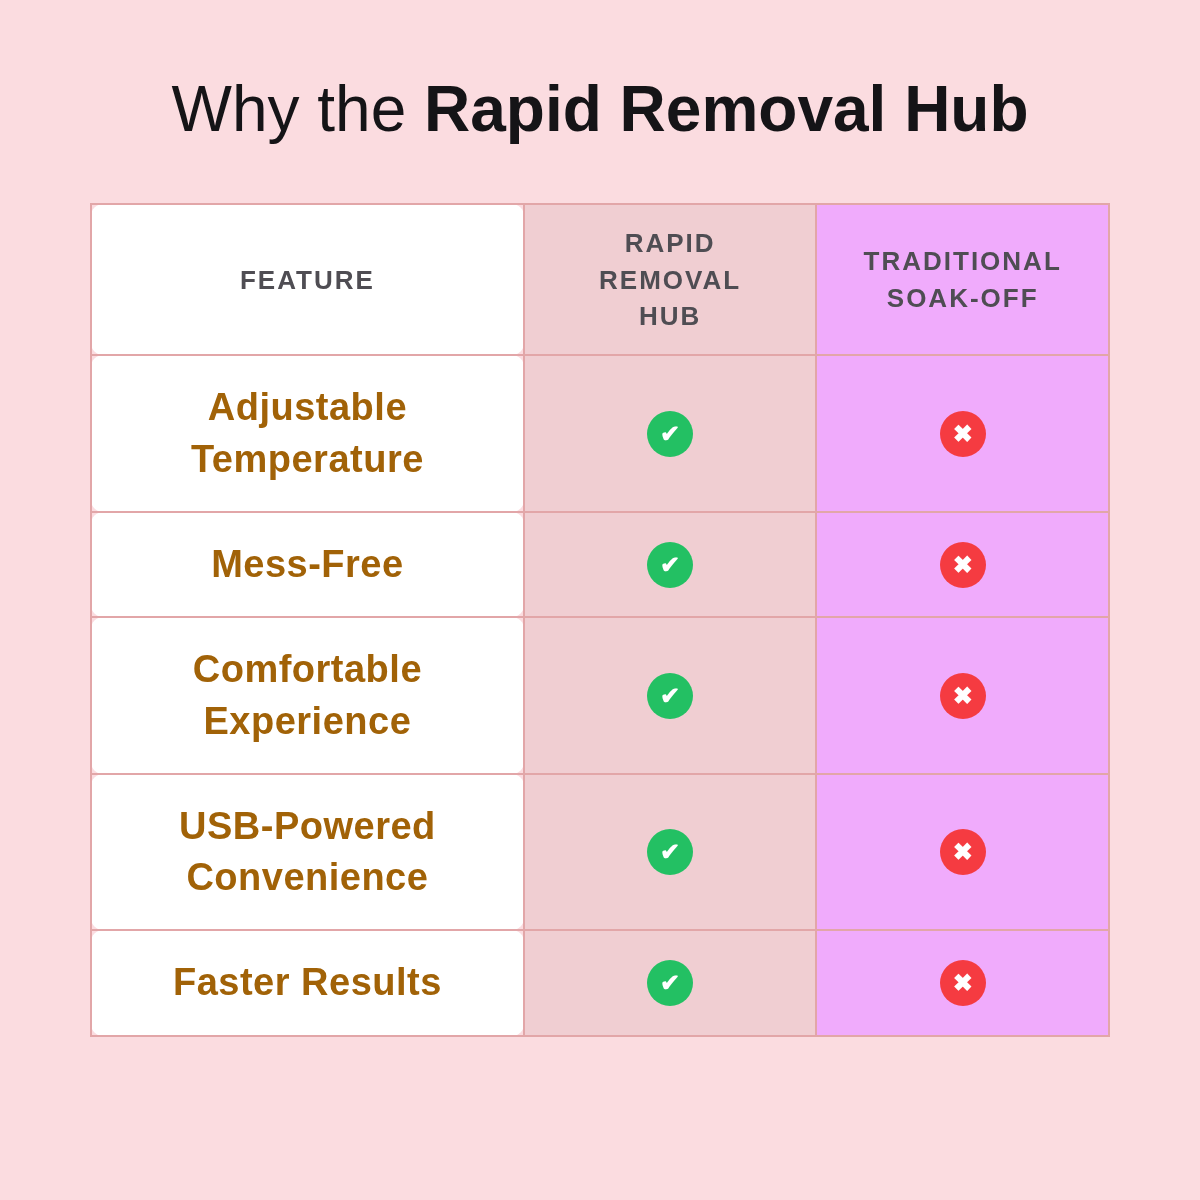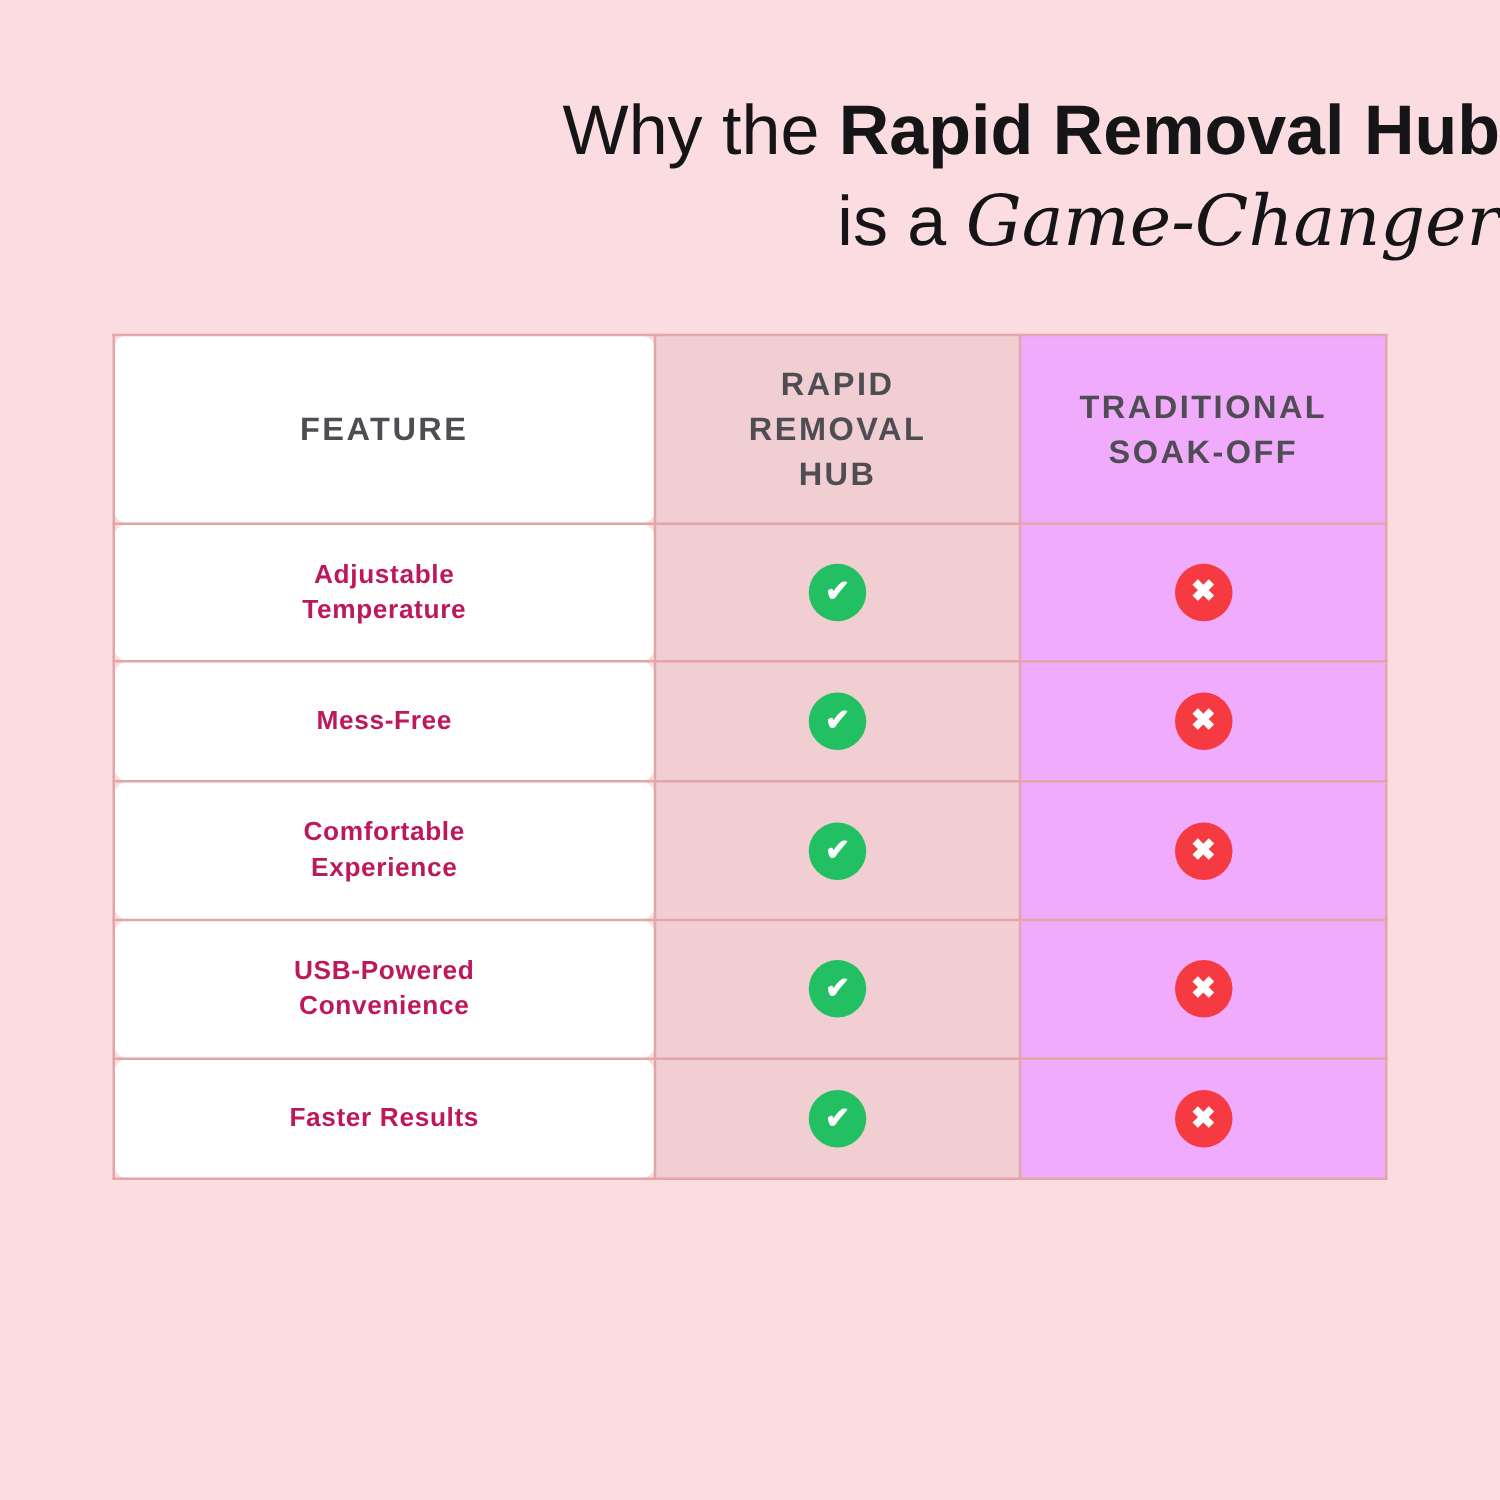--- a/index.html
+++ b/index.html
@@ -7,23 +7,23 @@
     padding: 0;
   }
   body {
     width: 1200px;
     height: 1200px;
     background: #fbdce0;
     font-family: "Liberation Sans", sans-serif;
     overflow: hidden;
   }
   .page-title {
-    text-align: right;
+    text-align: center;
     padding-top: 68px;
-    font-size: 56px;
+    font-size: 64px;
     line-height: 1.3;
     color: #151417;
     font-weight: 400;
   }
   .title-bold {
     font-weight: 700;
   }
   .title-italic {
     font-family: "DejaVu Serif", serif;
     font-style: italic;
@@ -48,23 +48,23 @@
   .comparison-table th {
     font-size: 26px;
     font-weight: 700;
     letter-spacing: 2px;
     color: #4f4d53;
     padding: 20px 8px;
     line-height: 1.4;
     white-space: pre-line;
   }
   .feature-cell {
-    font-size: 21px;
+    font-size: 38px;
     font-weight: 600;
-    color: #be185d;
+    color: #a16207;
     letter-spacing: 0.5px;
     line-height: 1.35;
     padding: 26px 10px;
     white-space: pre-line;
   }
   .badge-cell {
     padding: 24px 10px;
   }
   .badge {
     display: inline-flex;
@@ -79,21 +79,20 @@
     font-weight: 700;
   }
   .badge-check { background: #23c063; }
   .badge-cross { background: #f53b41; }
 </style>
 </head>
 <body>
 
 <div class="page-title">
   <div><span>Why the </span><span class="title-bold">Rapid Removal Hub</span></div>
-  <div><span>is a </span><span class="title-italic">Game-Changer</span></div>
 </div>
 
 <table class="comparison-table">
   <thead>
     <tr>
       <th class="col-feature">FEATURE</th>
       <th class="col-hub">RAPID
 REMOVAL
 HUB</th>
       <th class="col-trad">TRADITIONAL

